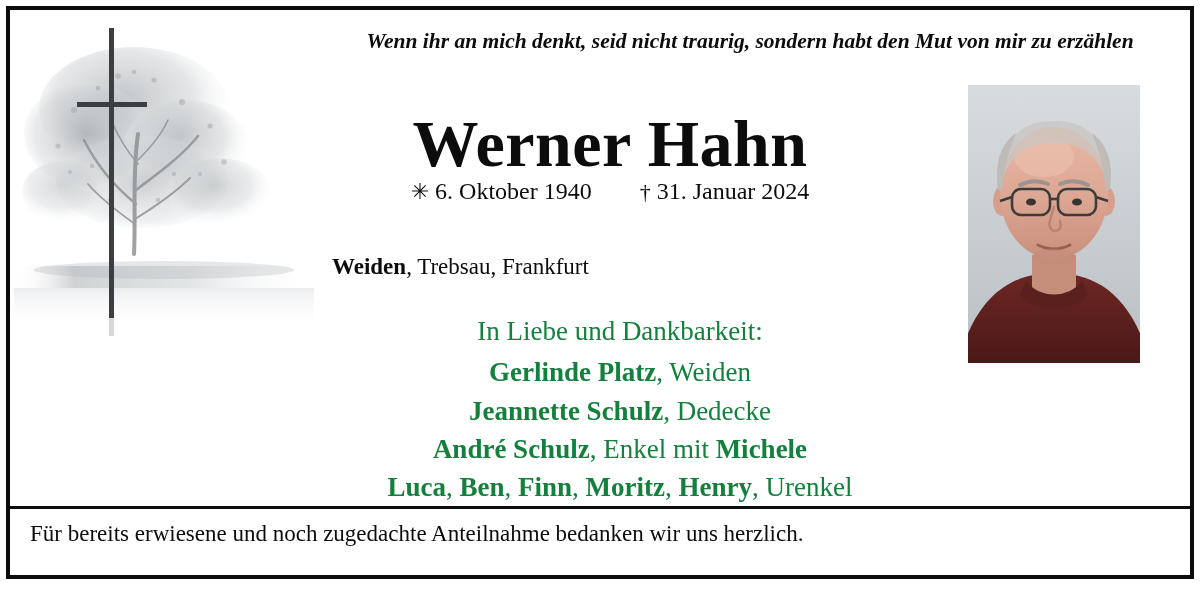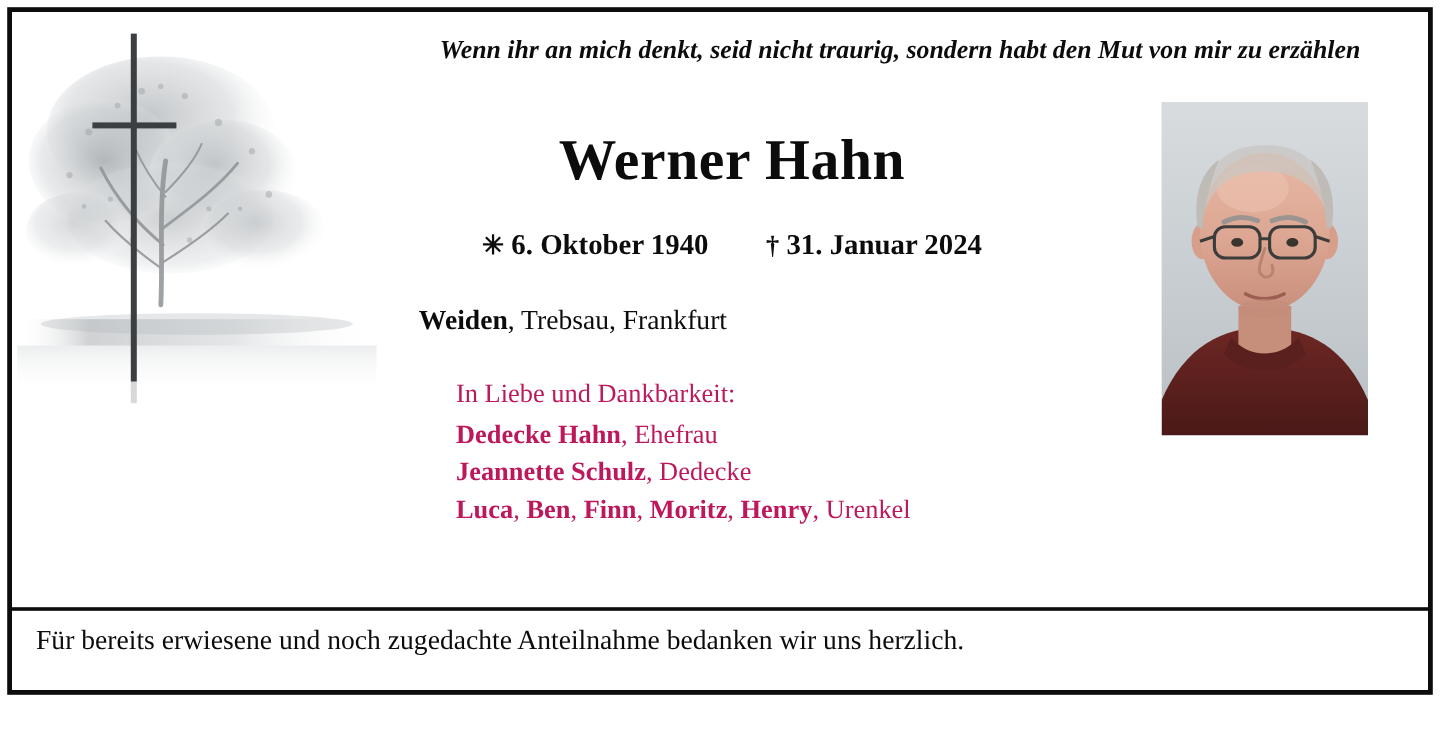--- a/index.html
+++ b/index.html
@@ -70,62 +70,60 @@
   }
   .quote .line { display: block; }
 
   
   .name {
     position: absolute;
     left: 300px;
     top: 106px;
     width: 620px;
     text-align: center;
-    font-size: 48px;
+    font-size: 66px;
     font-weight: bold;
     letter-spacing: 0.5px;
     color: #0c0c0c;
     white-space: nowrap;
   }
 
   
   .dates {
     position: absolute;
     left: 300px;
-    top: 192px;
+    top: 178px;
     width: 620px;
     text-align: center;
     font-size: 24px;
     color: #0c0c0c;
-    font-weight: bold;
   }
   .dates .birth { margin-right: 42px; }
   .sym { font-size: 22px; }
 
   
   .places {
     position: absolute;
     left: 332px;
     top: 254px;
     font-size: 23px;
     color: #0c0c0c;
-    margin-left: 17px;
   }
   .places b { font-weight: bold; }
 
   
   .survivors {
     position: absolute;
     left: 380px;
     top: 312px;
     width: 480px;
-    text-align: left;
-    font-size: 22px;
+    text-align: center;
+    font-size: 27px;
     line-height: 1.42;
-    color: #be185d;
+    color: #15803d;
   }
   .survivors .intro {
     display: block;
     margin-bottom: 3px;
   }
   .survivors .entry { display: block; }
   .survivors b { font-weight: bold; }
 
   
   .portrait {
@@ -241,25 +239,26 @@
   <div class="dates">
     <span class="birth"><span class="sym">✳</span> <span>6. Oktober 1940</span></span>
     <span class="death"><span class="sym">†</span> <span>31. Januar 2024</span></span>
   </div>
 
   <div class="places"><b>Weiden</b><span>, Trebsau, Frankfurt</span></div>
 
   <div class="survivors">
     <span class="intro">In Liebe und Dankbarkeit:</span>
 
-    <span class="entry"><b>Dedecke Hahn</b><span>, Ehefrau</span></span>
+    <span class="entry"><b>Gerlinde Platz</b><span>, Weiden</span></span>
 
 
     <span class="entry"><b>Jeannette Schulz</b><span>, Dedecke</span></span>
 
+    <span class="entry"><b>André Schulz</b><span>, Enkel mit </span><b>Michele</b></span>
 
     <span class="entry"><b>Luca</b><span>, </span><b>Ben</b><span>, </span><b>Finn</b><span>, </span><b>Moritz</b><span>, </span><b>Henry</b><span>, Urenkel</span></span>
 
   </div>
 
   <div class="portrait">
     <svg width="172" height="278" viewBox="0 0 172 278" xmlns="http://www.w3.org/2000/svg" aria-hidden="true">
       <defs>
         <linearGradient id="bg" x1="0" y1="0" x2="0" y2="1">
           <stop offset="0%" stop-color="#d8dcdf"></stop>

